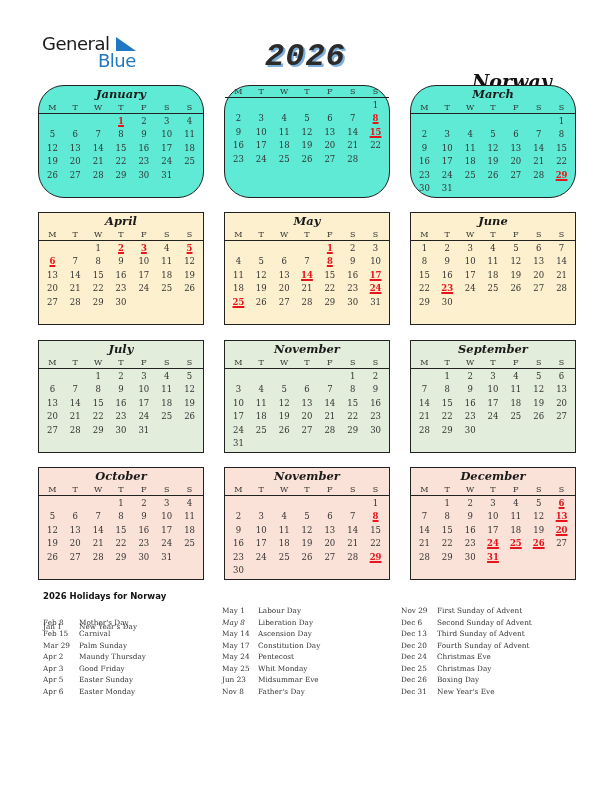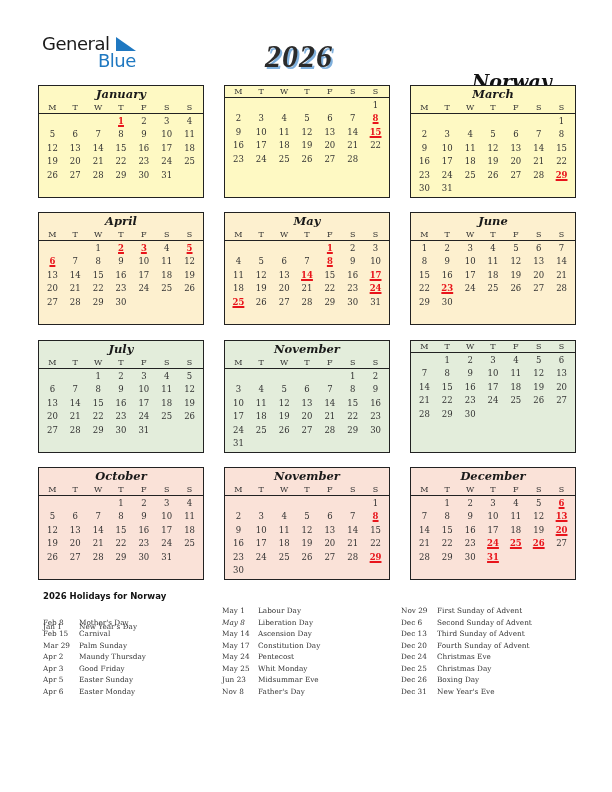--- a/index.html
+++ b/index.html
@@ -5,31 +5,31 @@
   * { box-sizing: border-box; margin: 0; padding: 0; }
   html, body { width: 612px; height: 792px; background: #ffffff; overflow: hidden; }
   body { position: relative; font-family: "DejaVu Serif", "Liberation Serif", serif; color: #333; }
 
   .logo { position: absolute; left: 42px; top: 33px; width: 100px; height: 40px; }
   .logo .g { position: absolute; left: 0; top: 0; font-family: "DejaVu Sans", "Liberation Sans", sans-serif; font-size: 18px; color: #1a1a1a; letter-spacing: -0.5px; }
   .logo .b { position: absolute; left: 56px; top: 17px; font-family: "DejaVu Sans", "Liberation Sans", sans-serif; font-size: 18px; color: #1f78c1; letter-spacing: -0.5px; }
   .logo .tri { position: absolute; left: 74px; top: 4px; width: 0; height: 0; border-left: 0 solid transparent; border-bottom: 14px solid #1f78c1; border-right: 20px solid transparent; }
   .logo .tri::before { content: ""; }
 
-  .year { position: absolute; left: 265px; top: 38px; font-family: Liberation Serif, serif; font-style: italic; font-weight: bold; font-size: 32px; color: #2b2b2b; text-shadow: 2px 2px 0 #7fb0dd; letter-spacing: 1px; }
+  .year { position: absolute; left: 265px; top: 38px; font-family: Liberation Mono, monospace; font-style: italic; font-weight: bold; font-size: 32px; color: #2b2b2b; text-shadow: 2px 2px 0 #7fb0dd; letter-spacing: 1px; }
   .country { position: absolute; left: 472px; top: 49px; font-family: "DejaVu Serif", "Liberation Serif", serif; font-style: italic; font-weight: bold; font-size: 19px; color: #111; margin-top: 21px; }
 
   .month { position: absolute; width: 166px; height: 113px; border: 1px solid #222; }
   .month .title { text-align: center; font-style: italic; font-weight: bold; font-size: 11.5px; color: #1a1a1a; height: 15px; line-height: 15px; margin-top: 1px; }
   .month .dow { display: grid; grid-template-columns: repeat(7, 1fr); font-size: 8px; color: #333; height: 12px; line-height: 12px; text-align: center; border-bottom: 1.5px solid #222; padding: 0 2px; }
   .month .days { display: grid; grid-template-columns: repeat(7, 1fr); font-size: 8.5px; color: #333; text-align: center; padding: 1px 2px 0 2px; }
   .month .days span { height: 13.4px; line-height: 13.4px; }
   .month .days span.hol { color: #e8141b; font-weight: bold; text-decoration: underline; text-decoration-thickness: 1.5px; }
 
-  .blue { background: #fef9c3; }
+  .blue { background: #5eead4; border-radius: 26px; }
   .yellow { background: #fdf0cf; }
   .green { background: #e3eddb; }
   .pink { background: #fae2d8; }
 
   .hol-title { position: absolute; left: 43px; top: 591px; font-family: "DejaVu Sans", "Liberation Sans", sans-serif; font-weight: bold; font-size: 8.5px; color: #111; }
   .hol-col { position: absolute; top: 605px; font-size: 7.3px; color: #333; }
   .hol-col .row { height: 11.5px; line-height: 11.5px; white-space: nowrap; }
   .hol-col .d { display: inline-block; width: 36px; }
 </style>
 </head>
@@ -420,20 +420,21 @@
         <span>25</span>
         <span>26</span>
         <span>27</span>
         <span>28</span>
         <span>29</span>
         <span>30</span>
         <span>31</span>
       </div>
     </div>
     <div class="month green" style="left: 410px; top: 340px;">
+      <div class="title">September</div>
       <div class="dow">
         <span>M</span>
         <span>T</span>
         <span>W</span>
         <span>T</span>
         <span>F</span>
         <span>S</span>
         <span>S</span>
       </div>
       <div class="days">

